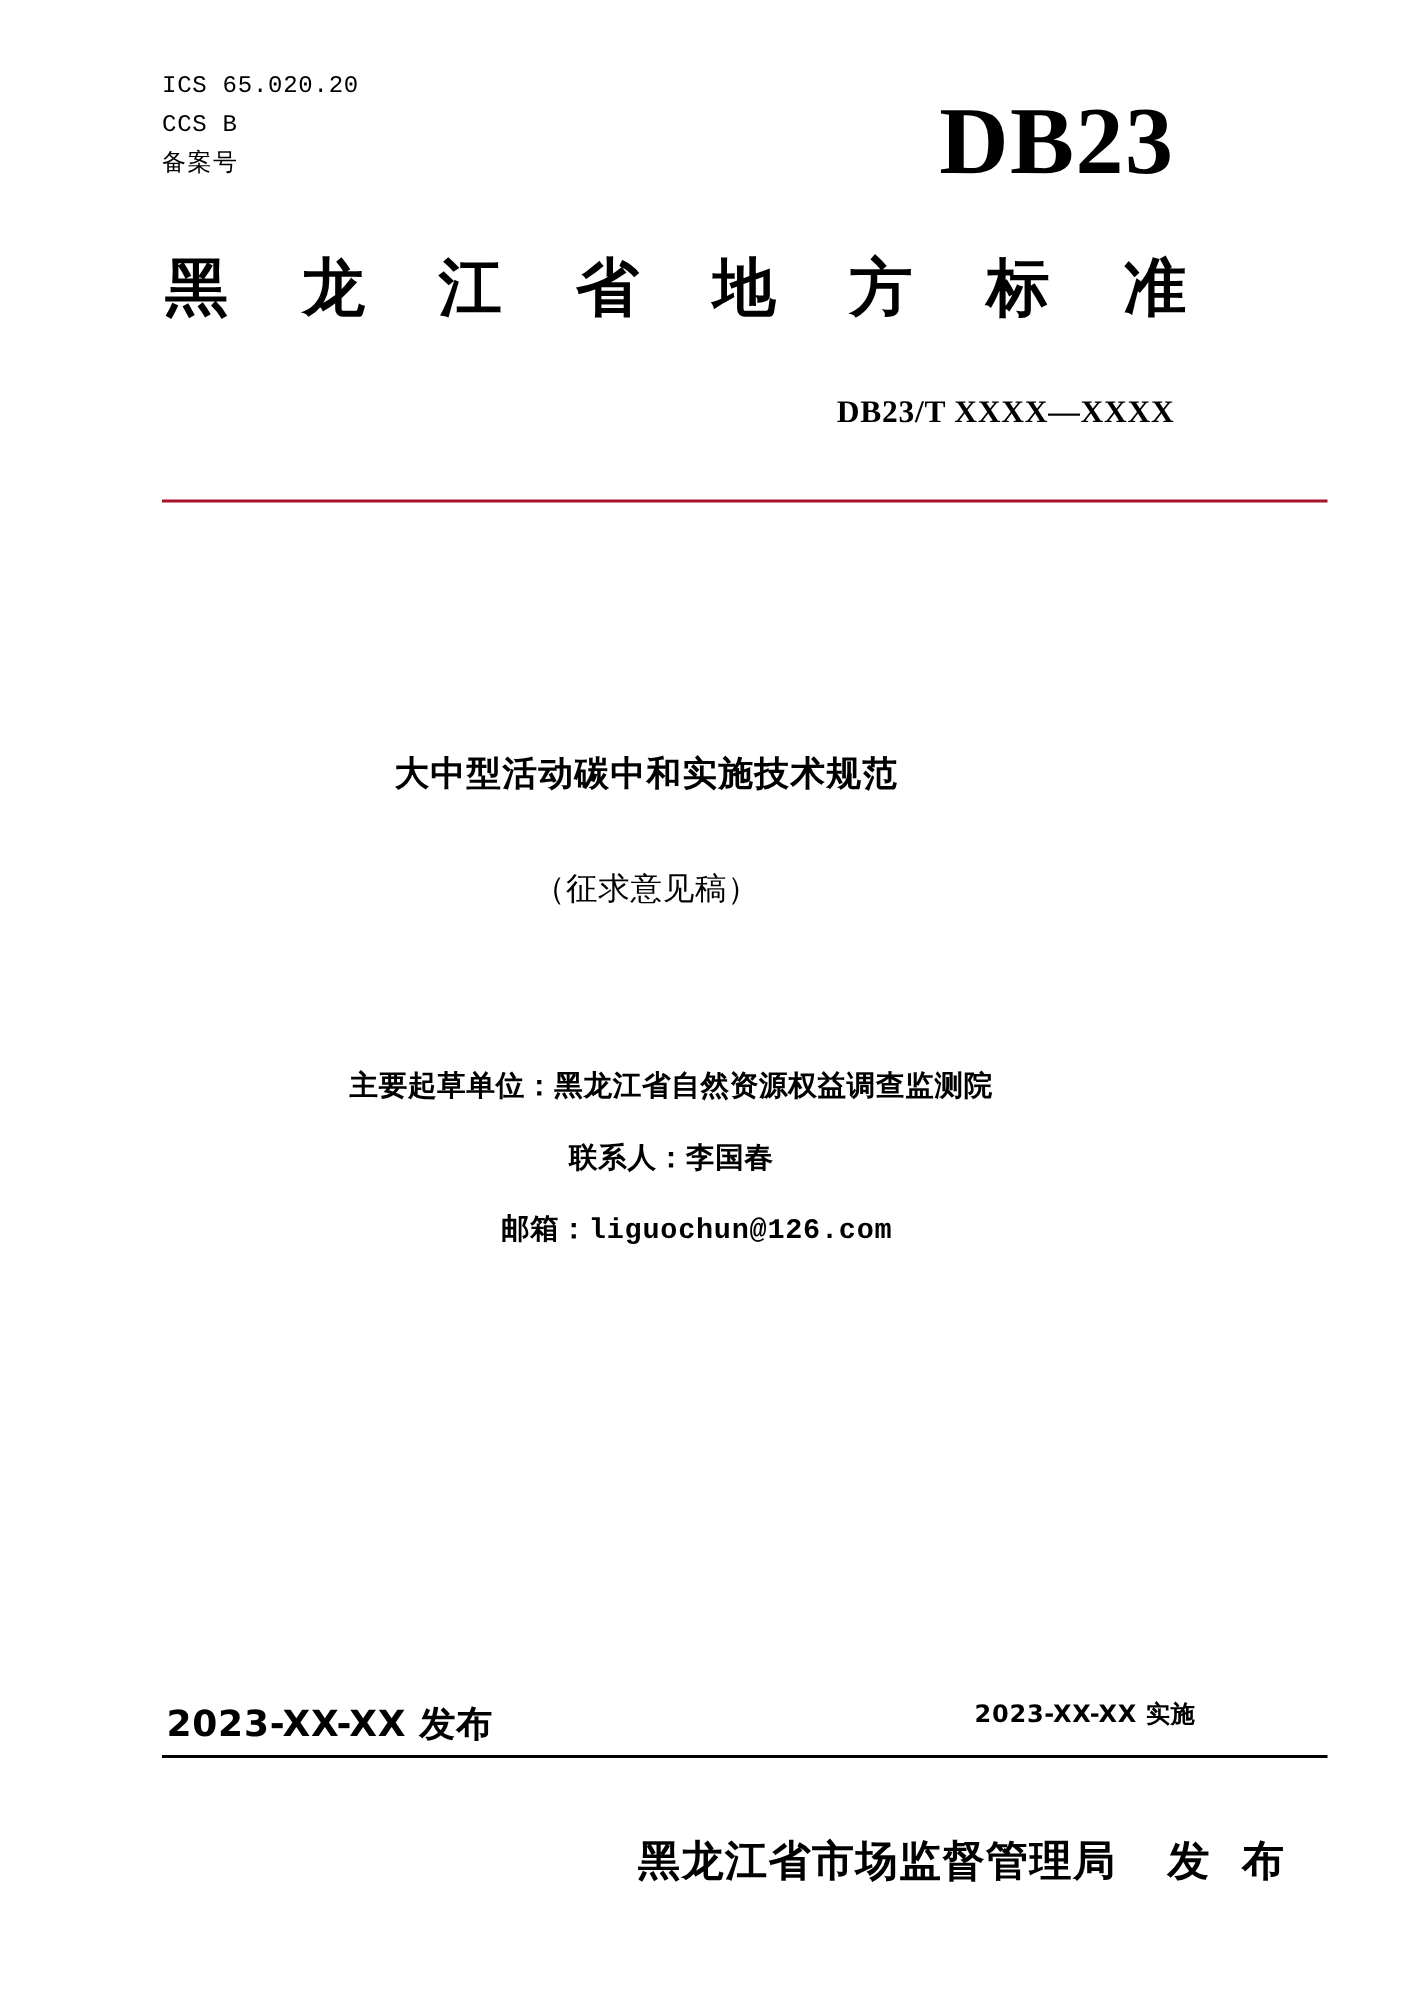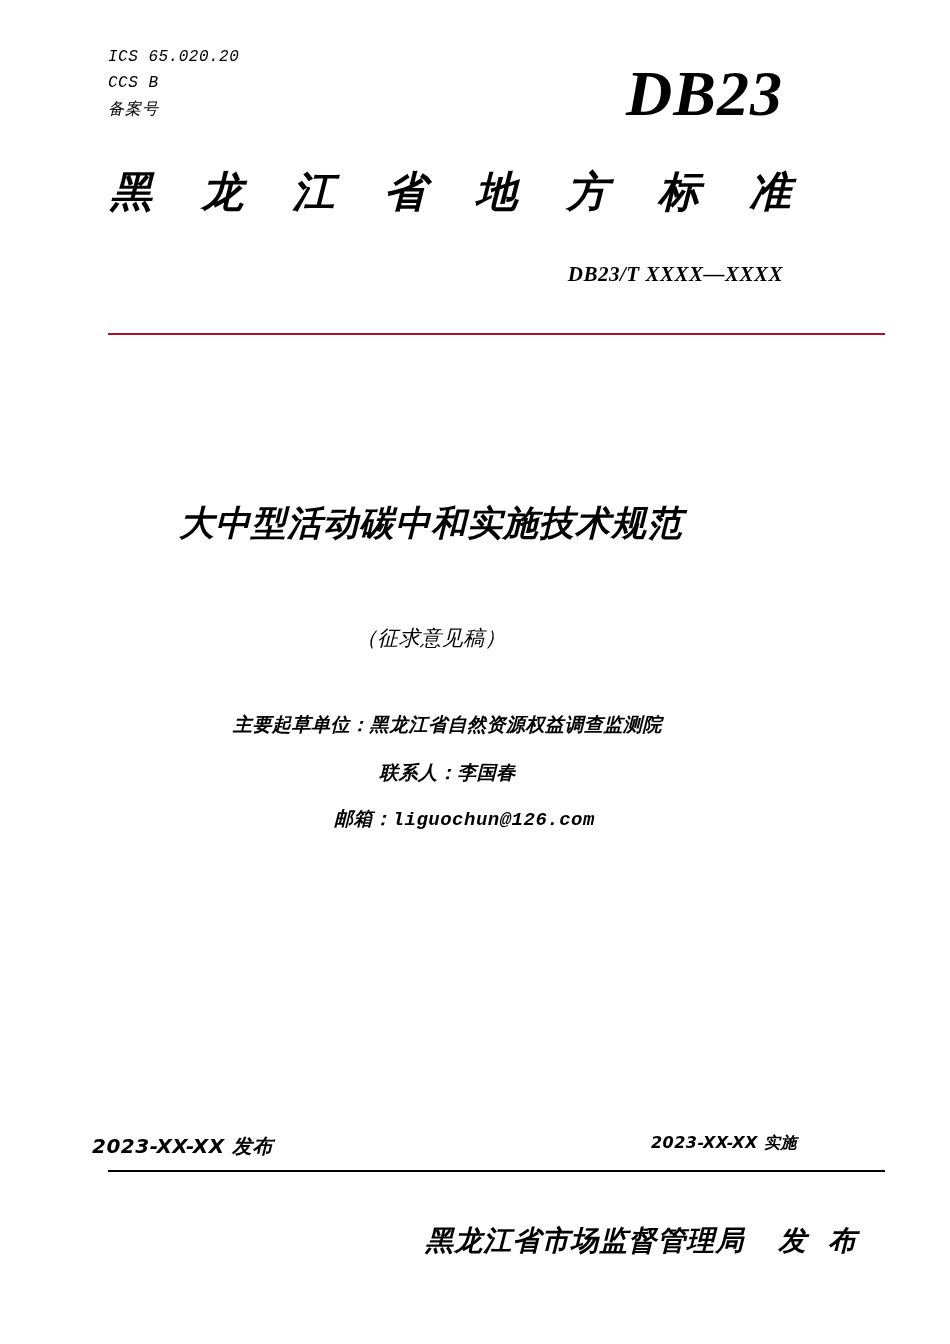--- a/index.html
+++ b/index.html
@@ -14,21 +14,20 @@
     font-family: "Liberation Sans", sans-serif;
     color: #000000;
     overflow: hidden;
   }
 
   .page {
     position: relative;
     width: 862px;
     height: 1344px;
     box-sizing: border-box;
-    font-style: italic;
   }
 
   
   .header-zone {
     position: absolute;
     left: 108px;
     top: 44px;
     right: 65px;
   }
 
@@ -98,29 +97,29 @@
 
   
   .doc-title {
     position: absolute;
     left: 0;
     right: 0;
     top: 500px;
     text-align: center;
     font-family: "DejaVu Sans", sans-serif;
     font-weight: bold;
-    font-size: 35px;
+    font-size: 23px;
     letter-spacing: 1px;
   }
 
   .doc-subtitle {
     position: absolute;
     left: 0;
     right: 0;
-    top: 624px;
+    top: 578px;
     text-align: center;
     font-family: "DejaVu Sans", sans-serif;
     font-size: 21px;
     letter-spacing: 0.5px;
   }
 
   
   .contact {
     position: absolute;
     left: 0;
@@ -145,25 +144,25 @@
   .footer-line {
     position: absolute;
     left: 108px;
     top: 1170px;
     width: 777px;
     height: 0;
     border-top: 2px solid #000;
   }
   .pub-date {
     position: absolute;
-    left: 92px;
+    left: 111px;
     top: 1133px;
     font-family: "DejaVu Sans", sans-serif;
     font-weight: bold;
-    font-size: 20px;
+    font-size: 24px;
     letter-spacing: 0.5px;
     white-space: nowrap;
     text-align: center;
   }
   .impl-date {
     position: absolute;
     right: 65px;
     top: 1133px;
     font-family: "DejaVu Sans", sans-serif;
     font-weight: bold;

